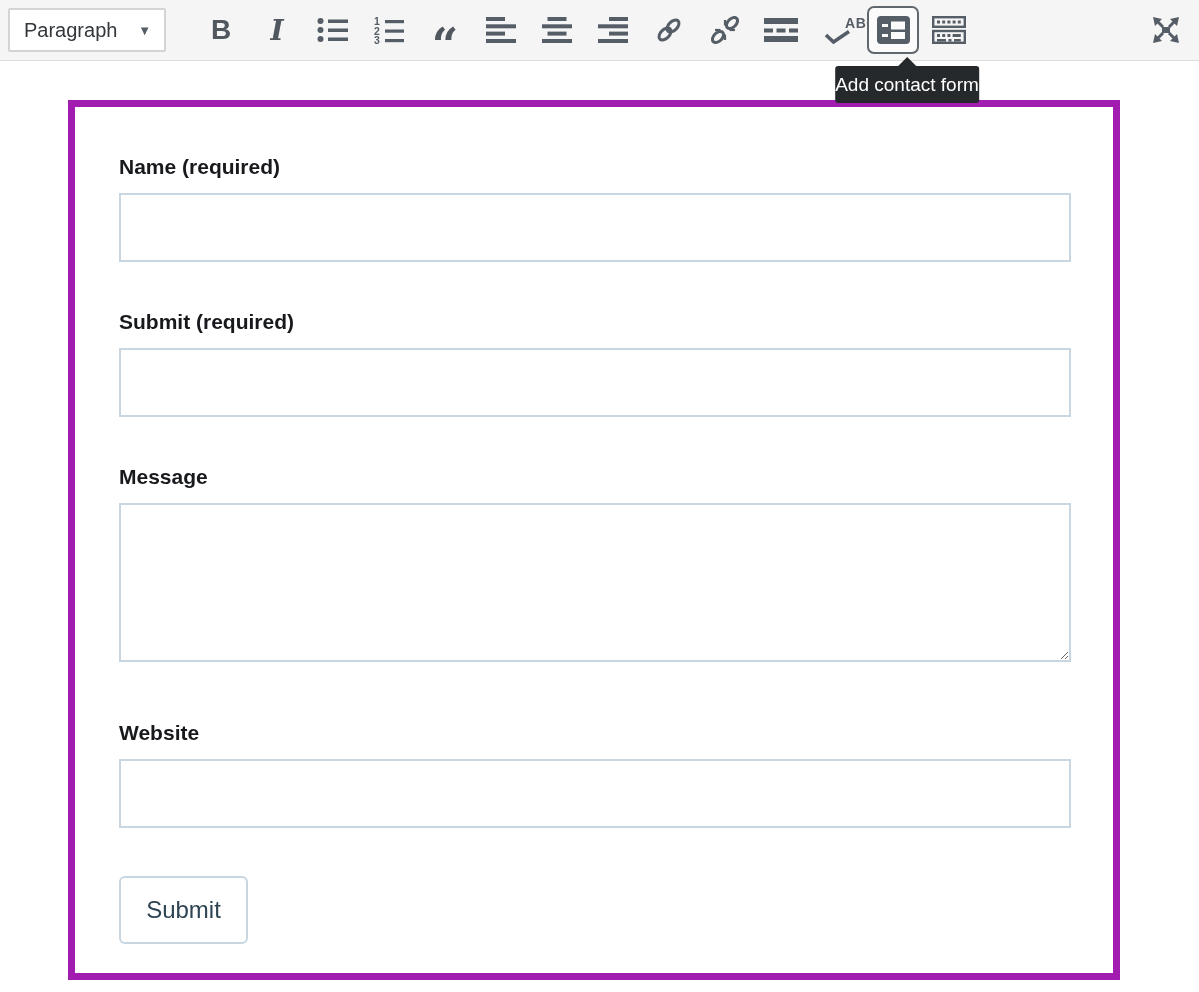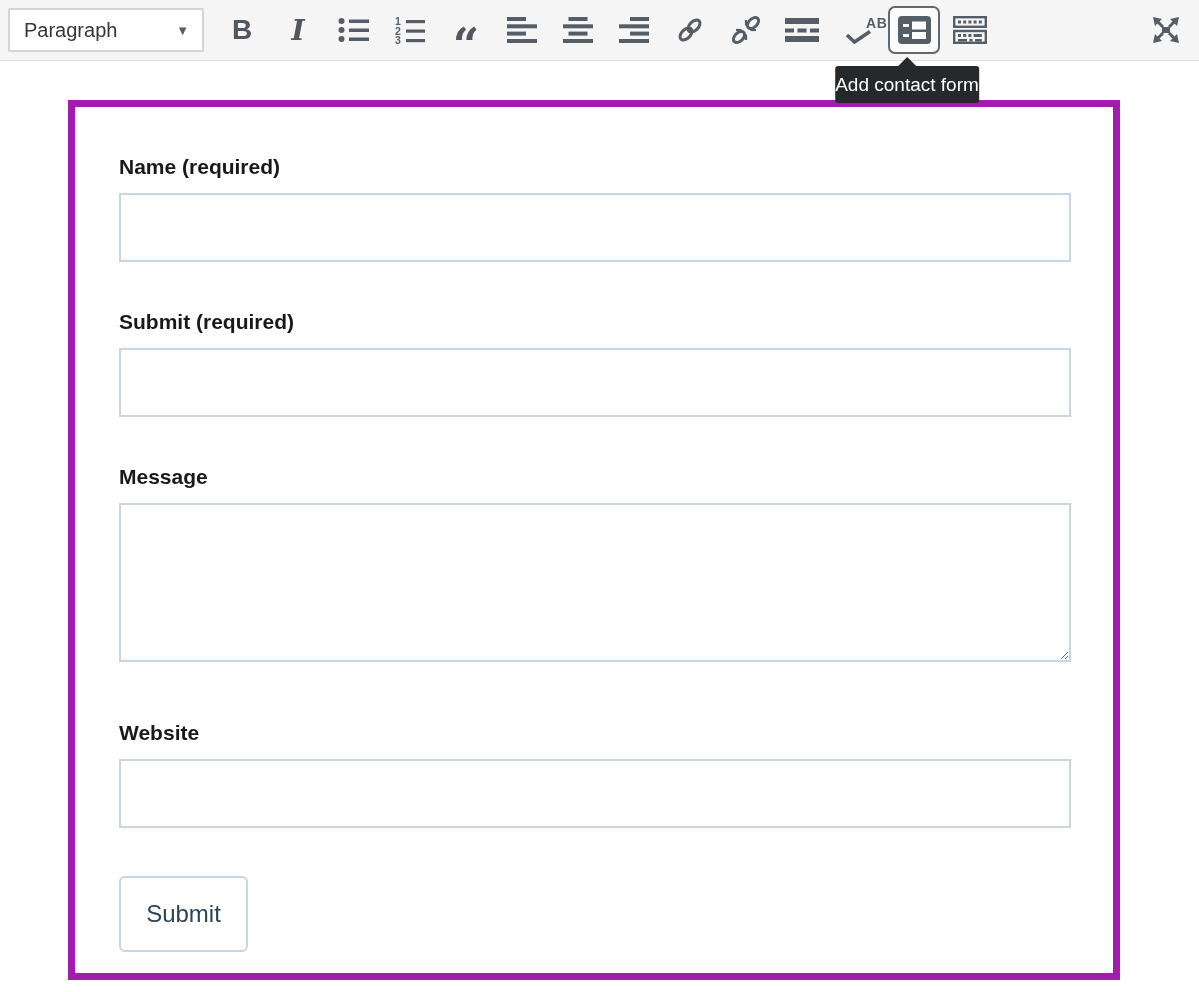--- a/index.html
+++ b/index.html
@@ -16,28 +16,28 @@
   .toolbar {
     position: relative;
     height: 61px;
     background: #f5f5f5;
     border-bottom: 1px solid #dddddd;
     display: flex;
     align-items: center;
     padding-left: 8px;
   }
   .format-select {
-    width: 196px; height: 44px;
+    width: 158px; height: 44px;
     background: #ffffff;
     border: 2px solid #d3d4d5;
     border-radius: 2px;
     display: flex; align-items: center; justify-content: space-between;
     padding: 0 13px 0 14px;
     font-size: 20px; color: #32373c;
-    margin-right: 10px;
+    margin-right: 27px;
     cursor: pointer;
   }
   .format-select .caret { font-size: 13px; color: #555d66; }
 
   .tb-btn {
     width: 56px; height: 48px;
     display: flex; flex-direction: column;
     align-items: center; justify-content: center;
     background: transparent; border: none; padding: 0;
     color: #555d66; cursor: pointer;
@@ -116,21 +116,21 @@
     border: 2px solid #c7d6e0;
     border-radius: 0;
     background: #ffffff;
     font-size: 20px; color: #32373c;
     padding: 10px 14px;
     outline: none;
     margin: 0 0 59px 0;
     font-family: "Liberation Sans", "DejaVu Sans", sans-serif;
   }
   .submit-btn {
-    width: 129px; height: 76px;
+    width: 129px; height: 68px;
     background: #ffffff;
     border: 2px solid #c7d6e0;
     border-radius: 6px;
     font-size: 24px;
     color: #2e4453;
     font-family: "Liberation Sans", "DejaVu Sans", sans-serif;
     cursor: pointer;
   }
 </style>
 </head>

